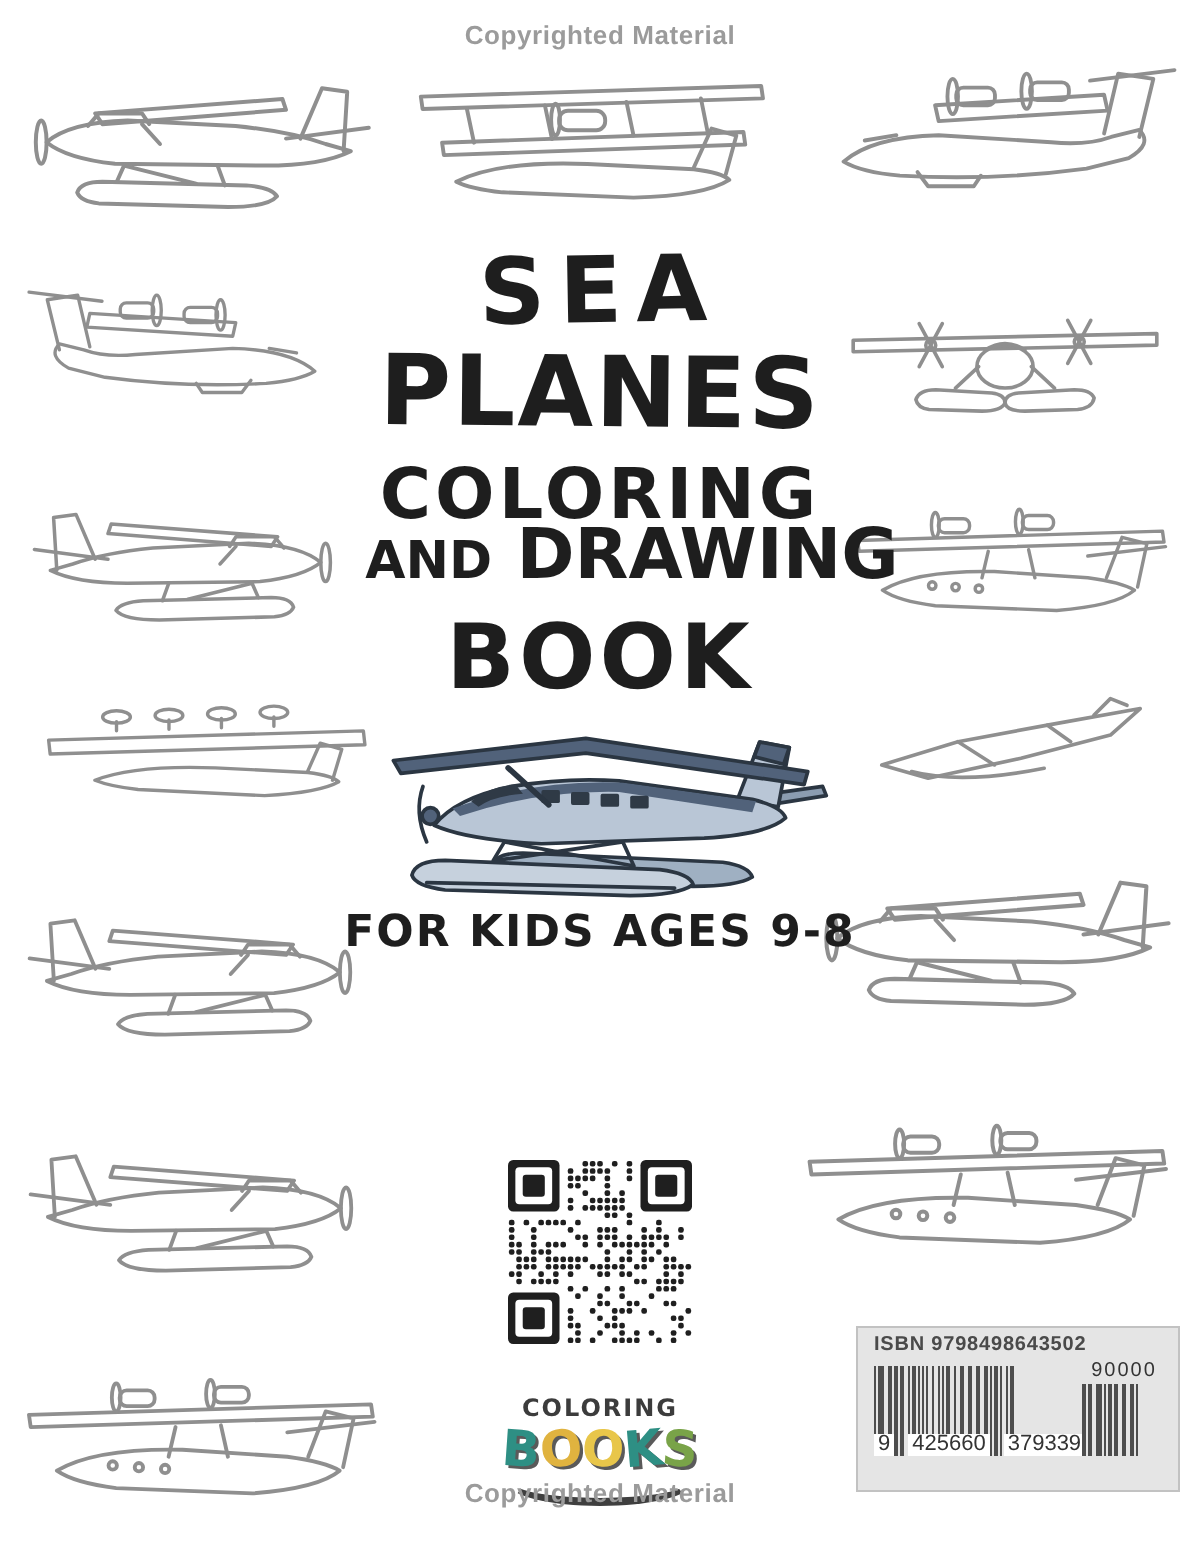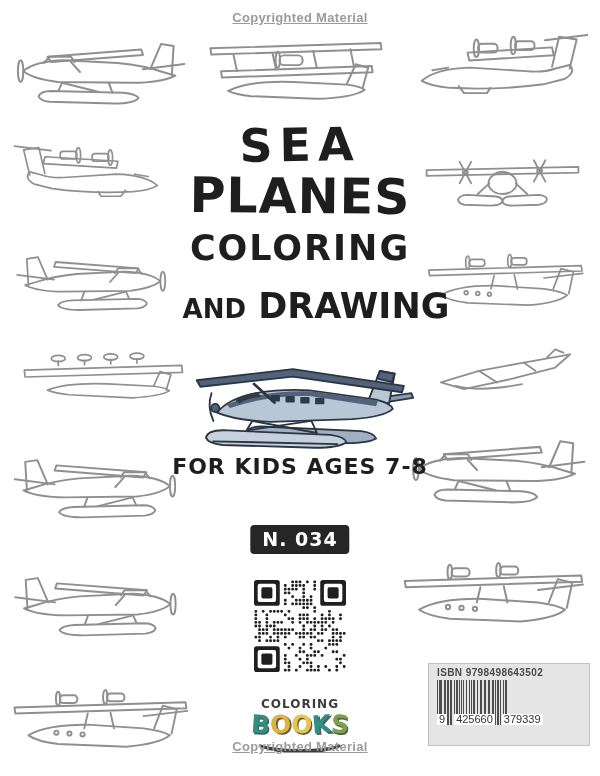--- a/index.html
+++ b/index.html
@@ -5,34 +5,33 @@
   html,body{margin:0;padding:0;background:#ffffff;}
   #cover{
     position:relative;width:600px;height:776px;background:#ffffff;overflow:hidden;
     font-family:"Liberation Sans",sans-serif;
   }
   
   .copy{
     position:absolute;left:0;right:0;text-align:center;
     font-size:13px;font-weight:bold;color:#9b9b9b;letter-spacing:.3px;z-index:9;
     font-family:"Liberation Sans",sans-serif;
-    text-decoration:underline;
   }
   
   .sk{position:absolute;color:#8f8f8f;}
   .sk.flip{transform:scaleX(-1);}
   
   .ttl{
     position:absolute;left:0;right:0;text-align:center;color:#1e1e1e;
     font-family:"DejaVu Sans",sans-serif;font-weight:bold;line-height:1;z-index:3;
   }
   .t-sea{top:122px;font-size:46px;letter-spacing:7px;transform:rotate(-1deg);}
   .t-planes{top:172px;font-size:49px;letter-spacing:1px;transform:rotate(.5deg);}
   .t-coloring{top:231px;font-size:35px;letter-spacing:2px;}
-  .t-anddraw{top:289px;font-size:35px;padding-left:32px;}
+  .t-anddraw{top:261px;font-size:35px;padding-left:32px;}
   .t-anddraw .and{font-size:26px;}
   .t-book{top:306px;font-size:45px;letter-spacing:2px;}
   .t-aud{top:456px;font-size:22px;letter-spacing:1px;font-family:"DejaVu Sans",sans-serif;}
   
   .badge{
     position:absolute;top:525px;left:50%;transform:translateX(-50%);
     background:#262626;color:#ffffff;border-radius:4px;padding:3px 12px 4px;
     font-family:"DejaVu Sans",sans-serif;font-weight:bold;font-size:19px;letter-spacing:1px;z-index:3;
   }
   
@@ -199,20 +198,21 @@
     </svg>
 
   <svg class="sk" style="left:4px;top:676px;width:192px;height:96px" viewBox="0 0 220 90">
       <use href="#sym-boat"></use>
     </svg>
 
   <div class="ttl t-sea">SEA</div>
   <div class="ttl t-planes">PLANES</div>
   <div class="ttl t-coloring">COLORING</div>
   <div class="ttl t-anddraw"><span class="and">AND</span>&nbsp;<span>DRAWING</span></div>
+  <div class="ttl t-book">BOOK</div>
 
   <svg class="hero" viewBox="0 0 240 100">
     <g stroke="#2b3642" stroke-width="2" stroke-linejoin="round" stroke-linecap="round">
       <path d="M178 42 L236 34 L238 39 L182 48 Z" fill="#8b9cb0"></path>
       <path d="M190 41 L202 10 L218 13 L212 45 Z" fill="#b9c6d6"></path>
       <path d="M202 10 L218 13 L215 22 L199 18 Z" fill="#51627a"></path>
       <path d="M58 76 Q60 70 74 70 L182 75 Q196 77 198 83 Q190 88 166 88 L74 85 Q60 83 58 76 Z" fill="#9fb0c2"></path>
       <path d="M26 55 Q38 40 68 34 Q98 29 126 31 L198 41 Q214 45 216 51 Q206 60 172 62 L84 65 Q44 63 26 55 Z" fill="#b9c6d6"></path>
       <path d="M36 46 Q80 30 128 32 L200 42 L198 48 L126 37 Q82 36 40 50 Z" fill="#51627a" stroke="none"></path>
       <path d="M46 42 Q56 34 70 33 L74 38 Q58 39 50 45 Z" fill="#2f3a46" stroke="none"></path>
@@ -223,23 +223,22 @@
       <path d="M20 34 Q15 48 22 64" fill="none"></path>
       <circle cx="24" cy="50" r="4.5" fill="#51627a"></circle>
       <path d="M4 20 L108 8 L228 26 L226 33 L108 16 L8 27 Z" fill="#51627a"></path>
       <path d="M66 24 L88 44" fill="none" stroke-width="3"></path>
       <path d="M64 64 L58 74 M128 64 L134 77 M64 64 L134 77 M128 64 L60 74" fill="none"></path>
       <path d="M14 82 Q16 74 32 74 L148 79 Q164 81 166 87 Q158 93 132 93 L32 90 Q16 88 14 82 Z" fill="#c6d1dd"></path>
       <path d="M22 86 L156 89" fill="none"></path>
     </g>
   </svg>
 
-  <div class="ttl t-aud">FOR KIDS AGES 7-8</div>
-
-  <div class="badge">N. 034</div>
+  <div class="ttl t-aud">FOR KIDS AGES 9-8</div>
+
 
   <svg class="qr" id="qr" viewBox="0 0 92 92">
       <rect x="37.241600000000005" y="0.4416" width="2.7968" height="2.7968" rx="1.104" fill="#1f1f1f"></rect>
       <rect x="40.921600000000005" y="0.4416" width="2.7968" height="2.7968" rx="1.104" fill="#1f1f1f"></rect>
       <rect x="44.601600000000005" y="0.4416" width="2.7968" height="2.7968" rx="1.104" fill="#1f1f1f"></rect>
       <rect x="51.961600000000004" y="0.4416" width="2.7968" height="2.7968" rx="1.104" fill="#1f1f1f"></rect>
       <rect x="59.321600000000004" y="0.4416" width="2.7968" height="2.7968" rx="1.104" fill="#1f1f1f"></rect>
       <rect x="29.881600000000002" y="4.1216" width="2.7968" height="2.7968" rx="1.104" fill="#1f1f1f"></rect>
       <rect x="37.241600000000005" y="4.1216" width="2.7968" height="2.7968" rx="1.104" fill="#1f1f1f"></rect>
       <rect x="40.921600000000005" y="4.1216" width="2.7968" height="2.7968" rx="1.104" fill="#1f1f1f"></rect>
@@ -483,18 +482,32 @@
             <div style="width: 1px; margin-right: 2px;"></div>
             <div style="width: 1px; margin-right: 1px;"></div>
             <div style="width: 2px; margin-right: 2px;"></div>
           </div>
         <div class="bc-digits">
           <span>9</span>
           <span>425660</span>
           <span>379339</span>
         </div>
       </div>
+      <div class="bc-right">
+        <div class="bc-price">90000</div>
+        <div class="bars bars-addon" id="bars-addon">
+            <div style="width: 2px; margin-right: 1px;"></div>
+            <div style="width: 2px; margin-right: 2px;"></div>
+            <div style="width: 3px; margin-right: 1px;"></div>
+            <div style="width: 1px; margin-right: 1px;"></div>
+            <div style="width: 2px; margin-right: 1px;"></div>
+            <div style="width: 2px; margin-right: 2px;"></div>
+            <div style="width: 2px; margin-right: 2px;"></div>
+            <div style="width: 2px; margin-right: 1px;"></div>
+            <div style="width: 1px; margin-right: 1px;"></div>
+          </div>
+      </div>
     </div>
   </div>
 
   <div class="copy" style="top:739px">Copyrighted Material</div>
 
 </div>
 
 </body></html>

